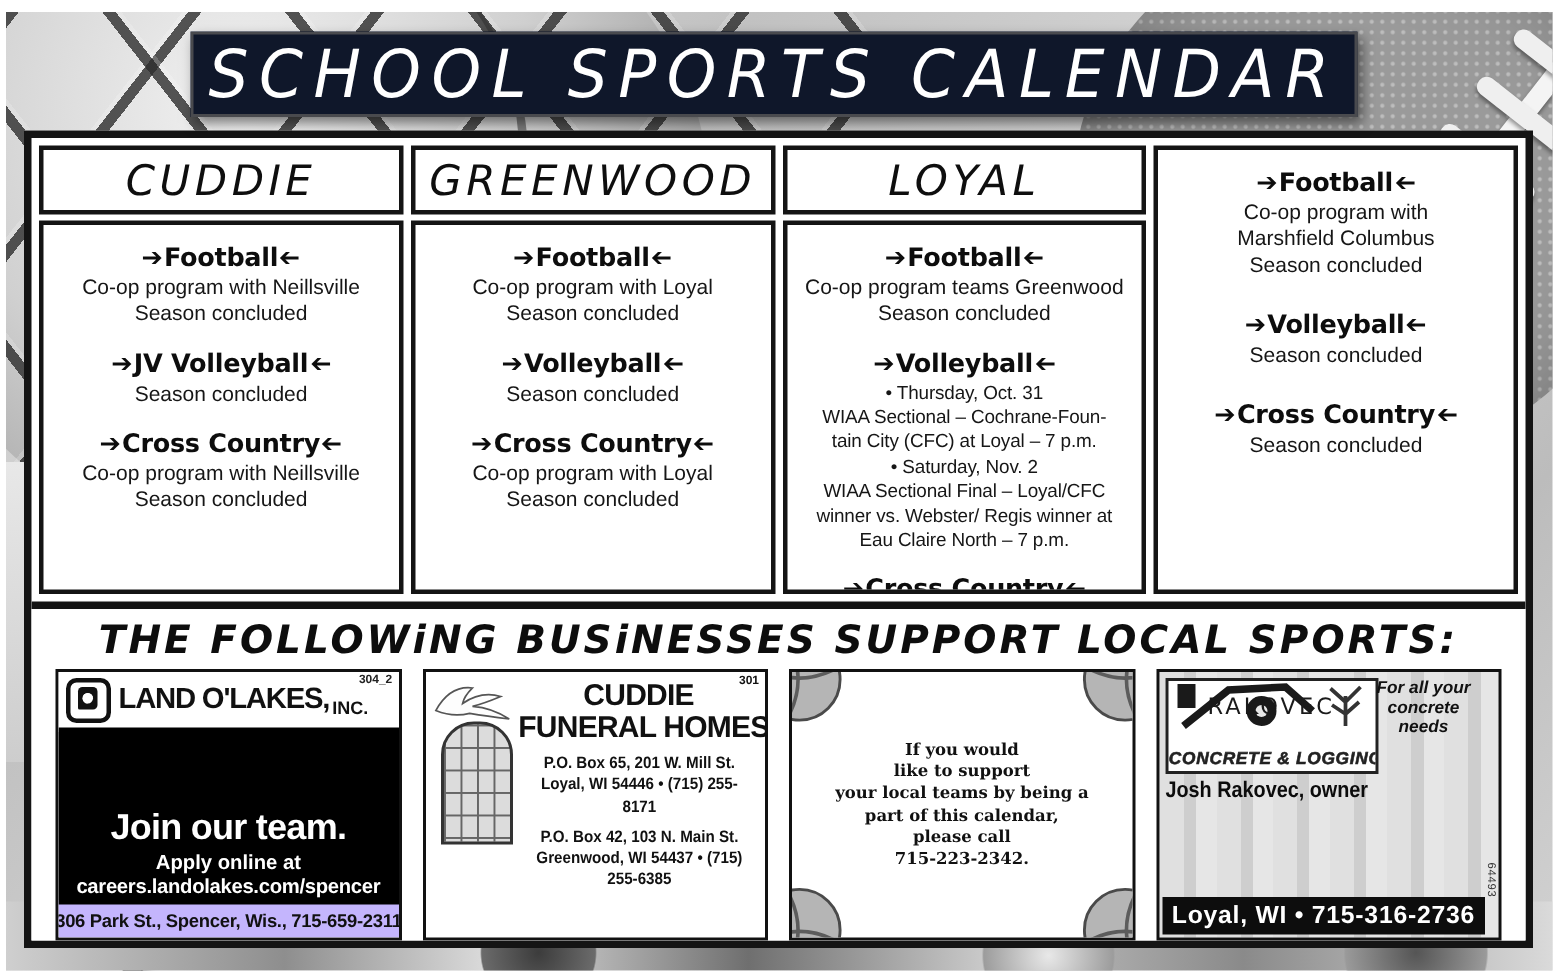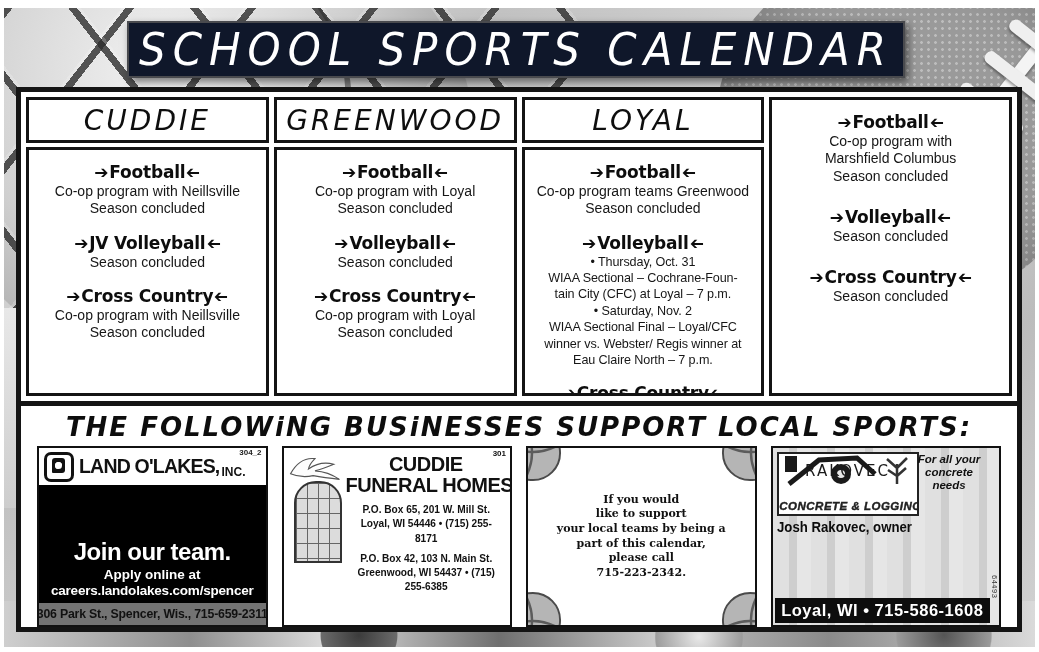--- a/index.html
+++ b/index.html
@@ -76,21 +76,21 @@
   .lol-logo{width:24px;height:24px;border:3px solid #111;border-radius:7px;position:relative;margin-right:5px;flex:0 0 auto;background:#fff;}
   .lol-logo::before{content:"";position:absolute;left:5px;top:3px;width:13px;height:15px;background:#111;border-radius:3px 3px 3px 1px;}
   .lol-logo::after{content:"";position:absolute;left:8px;top:7px;width:7px;height:7px;border-radius:50%;background:#fff;box-shadow:inset 2px 2px 0 1px #fff;}
   .lol-brand{font-weight:bold;font-size:19.5px;letter-spacing:-0.8px;white-space:nowrap;}
   .lol-inc{font-weight:bold;font-size:12px;margin-left:2px;align-self:flex-end;padding-bottom:4px;}
   .lol-adnum{position:absolute;top:0;right:4px;font-size:8px;font-weight:bold;color:#222;}
   .lol-mid{flex:1;background:#000;color:#fff;text-align:center;display:flex;flex-direction:column;justify-content:center;gap:1px;padding:2px;}
   .lol-headline{font-weight:bold;font-size:24px;letter-spacing:-0.5px;margin-top:48px;}
   .lol-sub1{font-weight:bold;font-size:13.5px;}
   .lol-sub2{font-weight:bold;font-size:13.5px;letter-spacing:-0.2px;white-space:nowrap;}
-  .lol-bottom{flex:0 0 22px;background:#737373;border-top:3px solid #000;display:flex;align-items:center;justify-content:center;
+  .lol-bottom{flex:0 0 22px;background:#c4b5fd;border-top:3px solid #000;display:flex;align-items:center;justify-content:center;
     font-weight:bold;font-size:12.3px;letter-spacing:-0.2px;white-space:nowrap;}
 
   
   .ad-cuddie{display:flex;padding:3px 4px 3px 2px;}
   .cud-adnum{position:absolute;top:1px;right:4px;font-size:8px;font-weight:bold;}
   .cud-graphic{flex:0 0 60px;position:relative;}
   .cud-window{position:absolute;left:8px;top:30px;width:44px;height:78px;border:2px solid #333;
     border-radius:22px 22px 0 0;
     background-color:#dcdcdc;
     background-image:linear-gradient(#666 1.5px,transparent 1.5px),linear-gradient(90deg,#666 1.5px,transparent 1.5px);
@@ -327,19 +327,19 @@
             <path d="M118 30 L118 10 M118 14 L108 5 M118 14 L128 4 M118 22 L109 16 M118 22 L127 14" fill="none" stroke="#333" stroke-width="2.5"></path>
           </svg>
           <div class="rak-name">RAKOVEC</div>
           <div class="rak-sub">CONCRETE &amp; LOGGING</div>
         </div>
         <div class="rak-owner">Josh Rakovec, owner</div>
         <div class="rak-right">
           <div class="rak-tagline">For all your
 concrete needs</div>
         </div>
-        <div class="rak-footer">Loyal, WI  •  715-586-1608</div>
+        <div class="rak-footer">Loyal, WI  •  715-316-2736</div>
         <div class="rak-adnum">64493</div>
       </div>
 
     </div>
   </div>
 </div>
 
 </body></html>

